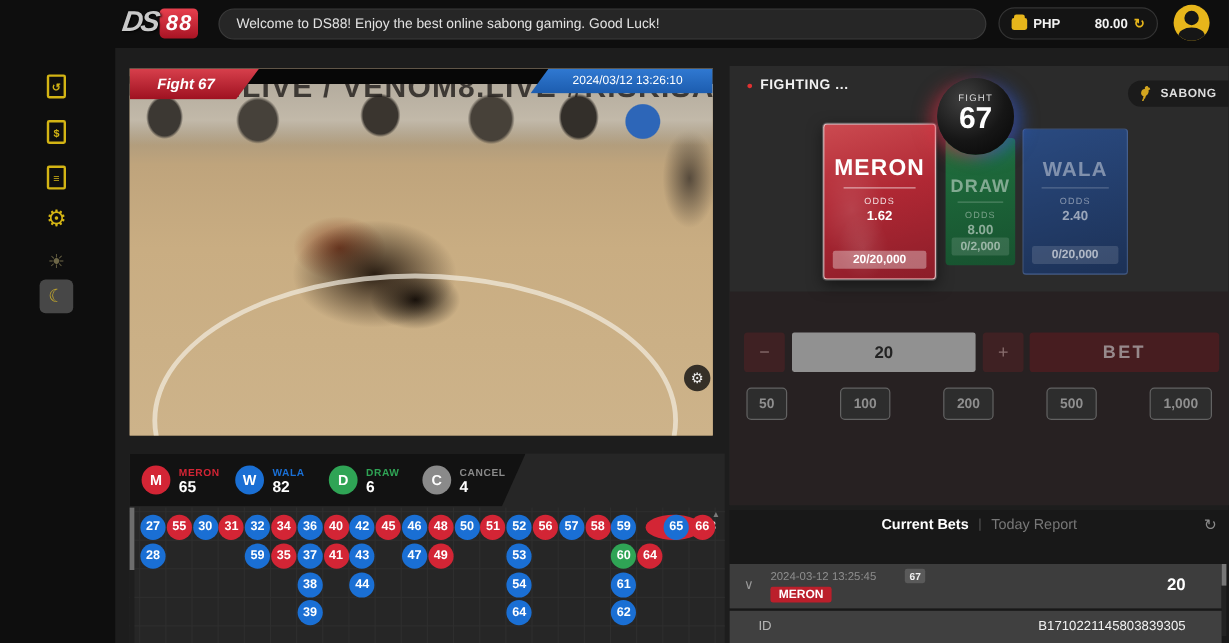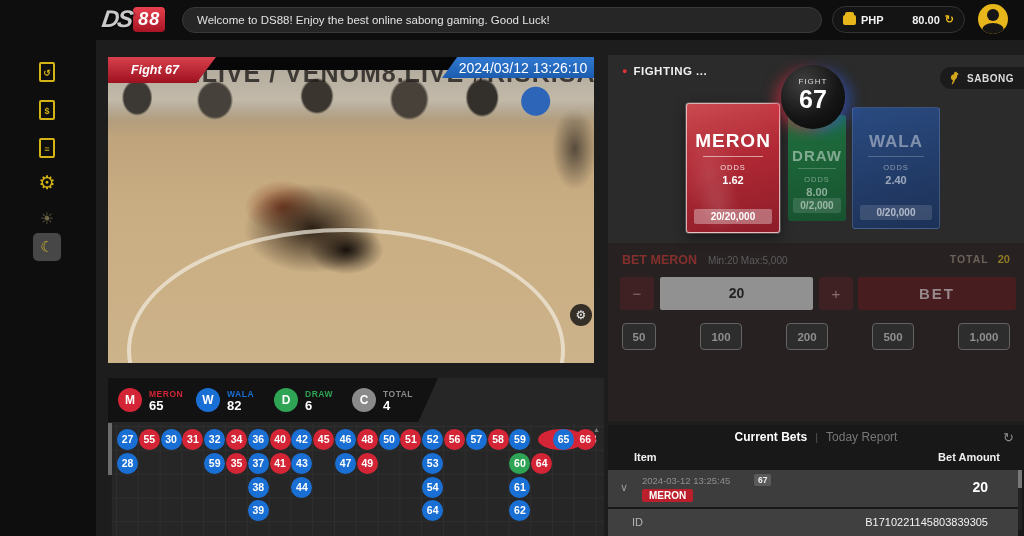--- a/index.html
+++ b/index.html
@@ -72,21 +72,21 @@
     color:rgba(34,31,28,.82); white-space:nowrap; letter-spacing:1px; }
   .video-topbar { position:absolute; left:0; top:0; width:100%; height:13px; background:#070707; z-index:3; }
   .fight-badge { position:absolute; left:0; top:0; width:108px; height:26px; z-index:4;
     background:linear-gradient(180deg,#d8404c,#9e1120);
     clip-path:polygon(0 0,100% 0,82% 100%,0 100%);
     color:#fff; font-size:12.5px; font-weight:bold; font-style:italic;
     display:flex; align-items:center; justify-content:center; padding-right:14px; }
   .time-badge { position:absolute; right:0; top:0; width:152px; height:21px; z-index:4;
     background:linear-gradient(180deg,#3079d2,#1c5cae);
     clip-path:polygon(10% 0,100% 0,100% 100%,0 100%);
-    color:#fff; font-size:14px; display:flex; align-items:center; justify-content:center;
+    color:#fff; font-size:10px; display:flex; align-items:center; justify-content:center;
     padding-left:10px; }
   .video-gear { position:absolute; left:462px; top:247px; width:22px; height:22px; z-index:4;
     background:rgba(15,15,15,.8); border-radius:50%; color:#eee; font-size:12px;
     display:flex; align-items:center; justify-content:center; cursor:pointer; }
 
   
   .bet-panel { position:absolute; left:608px; top:55px; width:416px; height:366px; background:#2b2b2b; }
   .status-row { position:absolute; left:14px; top:10px; display:flex; align-items:center; gap:6px; }
   .status-dot { color:#e03131; font-size:9px; }
   .status-text { color:#f0f0f0; font-size:11.5px; font-weight:bold; letter-spacing:.5px; }
@@ -293,28 +293,20 @@
       <div class="odds-label">ODDS</div>
       <div class="odds-value">2.40</div>
       <div class="pool">0/20,000</div>
     </div>
     <div class="fight-ball">
       <div class="fl">FIGHT</div>
       <div class="fn">67</div>
     </div>
 
     <div class="bet-lower">
-      <div class="bet-bar">
-        <span class="side">BET MERON</span>
-        <span class="limits">Min:20  Max:5,000</span>
-        <span class="total-wrap">
-          <span class="total-label">TOTAL</span>
-          <span class="total-val">20</span>
-        </span>
-      </div>
       <div class="stepper">
         <button class="btn-minus">−</button>
         <div class="stake-box">20</div>
         <button class="btn-plus">+</button>
         <button class="btn-bet">BET</button>
       </div>
       <div class="chips-row">
           <button class="chip" style="min-width: 34px;">50</button>
           <button class="chip" style="min-width: 42px;">100</button>
           <button class="chip" style="min-width: 42px;">200</button>
@@ -343,21 +335,21 @@
       <div class="sum-item">
         <div class="sum-circle" style="background: rgb(47, 164, 85);">D</div>
         <div class="sum-txt">
             <div class="sum-label" style="color: rgb(47, 164, 85);">DRAW</div>
         <div class="sum-count">6</div>
           </div>
       </div>
       <div class="sum-item">
         <div class="sum-circle" style="background: rgb(138, 138, 138);">C</div>
         <div class="sum-txt">
-            <div class="sum-label" style="color: rgb(138, 138, 138);">TOTAL</div>
+            <div class="sum-label" style="color: rgb(138, 138, 138);">CANCEL</div>
         <div class="sum-count">4</div>
           </div>
       </div>
     </div>
     <div class="results-grid">
         <div class="dot" style="left: 9px; top: 6px; background: rgb(26, 111, 212);">27</div>
         <div class="dot" style="left: 9px; top: 29.8px; background: rgb(26, 111, 212);">28</div>
         <div class="dot" style="left: 30.8px; top: 6px; background: rgb(211, 37, 53);">55</div>
         <div class="dot" style="left: 52.6px; top: 6px; background: rgb(26, 111, 212);">30</div>
         <div class="dot" style="left: 74.4px; top: 6px; background: rgb(211, 37, 53);">31</div>
@@ -403,24 +395,20 @@
     <div class="grid-arrow">▲</div>
   </div>
 
   <div class="bets-panel">
     <div class="bets-tabs">
       <span class="tab-current">Current Bets</span>
       <span class="tab-div">|</span>
       <span class="tab-today">Today Report</span>
     </div>
     <span class="bets-refresh">↻</span>
-    <div class="bets-cols">
-      <span class="col-item">Item</span>
-      <span class="col-amount">Bet Amount</span>
-    </div>
     <div class="bet-row">
       <span class="bet-chevron">∨</span>
       <span class="bet-time">2024-03-12 13:25:45</span>
       <span class="bet-fight-badge">67</span>
       <span class="bet-side-pill">MERON</span>
       <span class="bet-amount">20</span>
     </div>
     <div class="bets-scrollbar">
         <div class="thumb"></div>
       </div>

